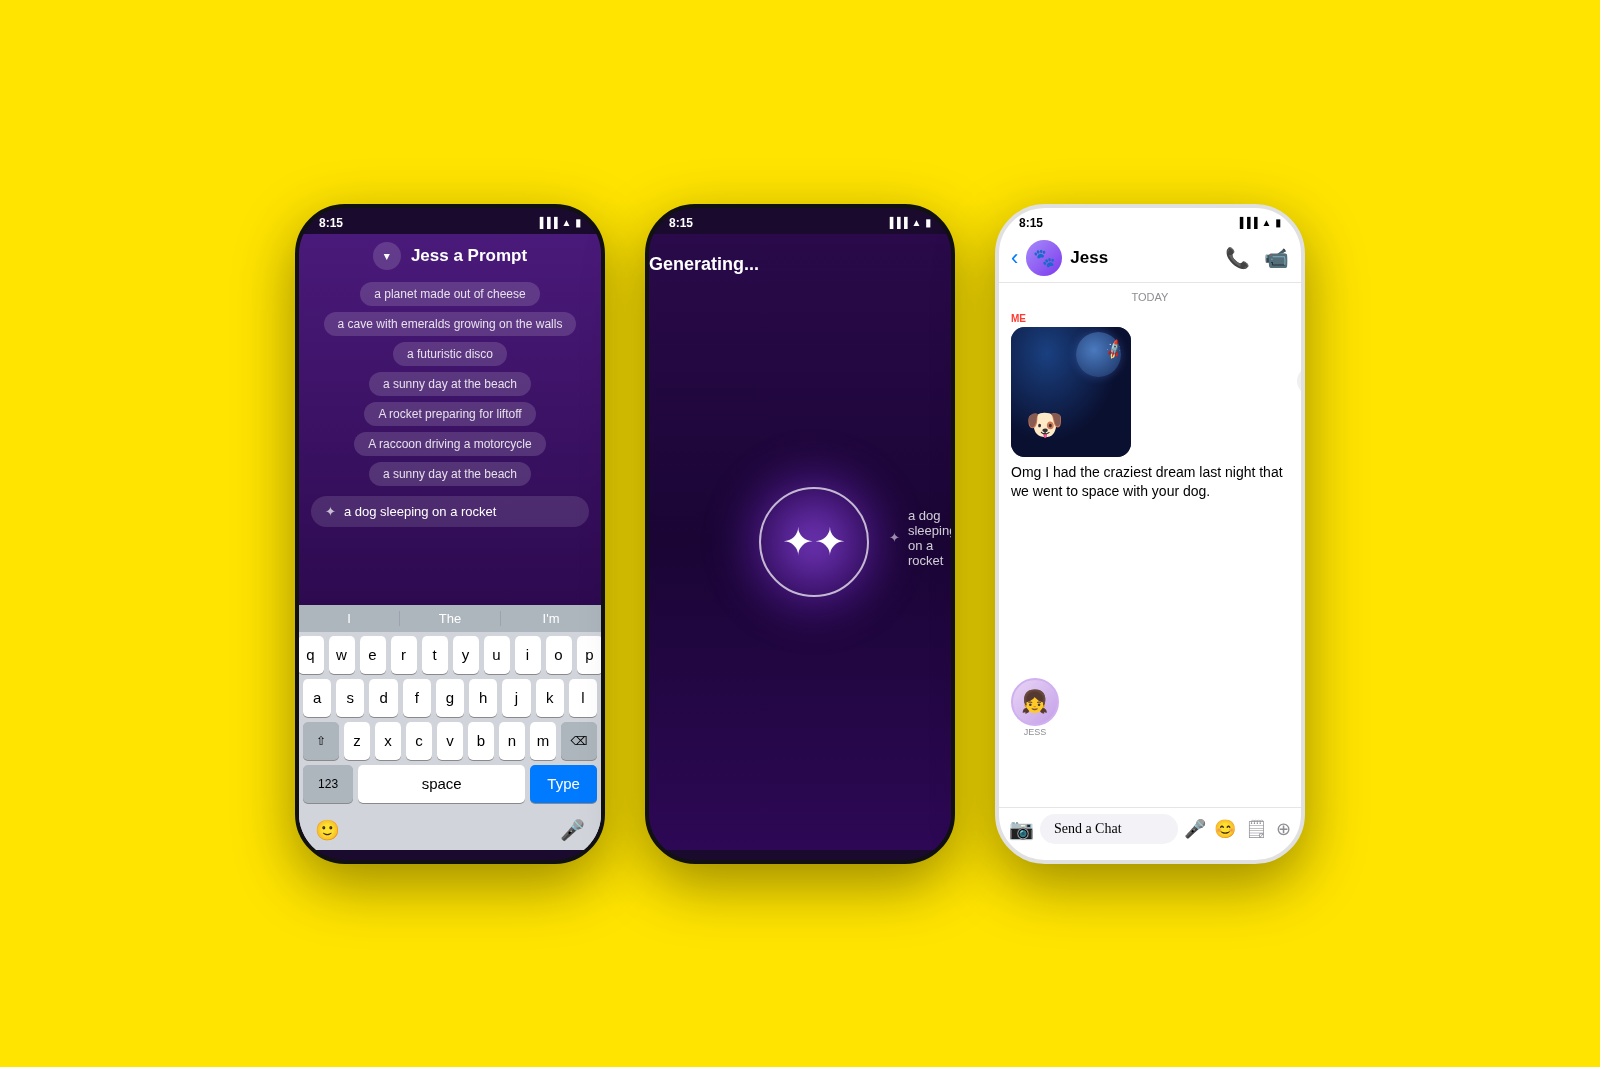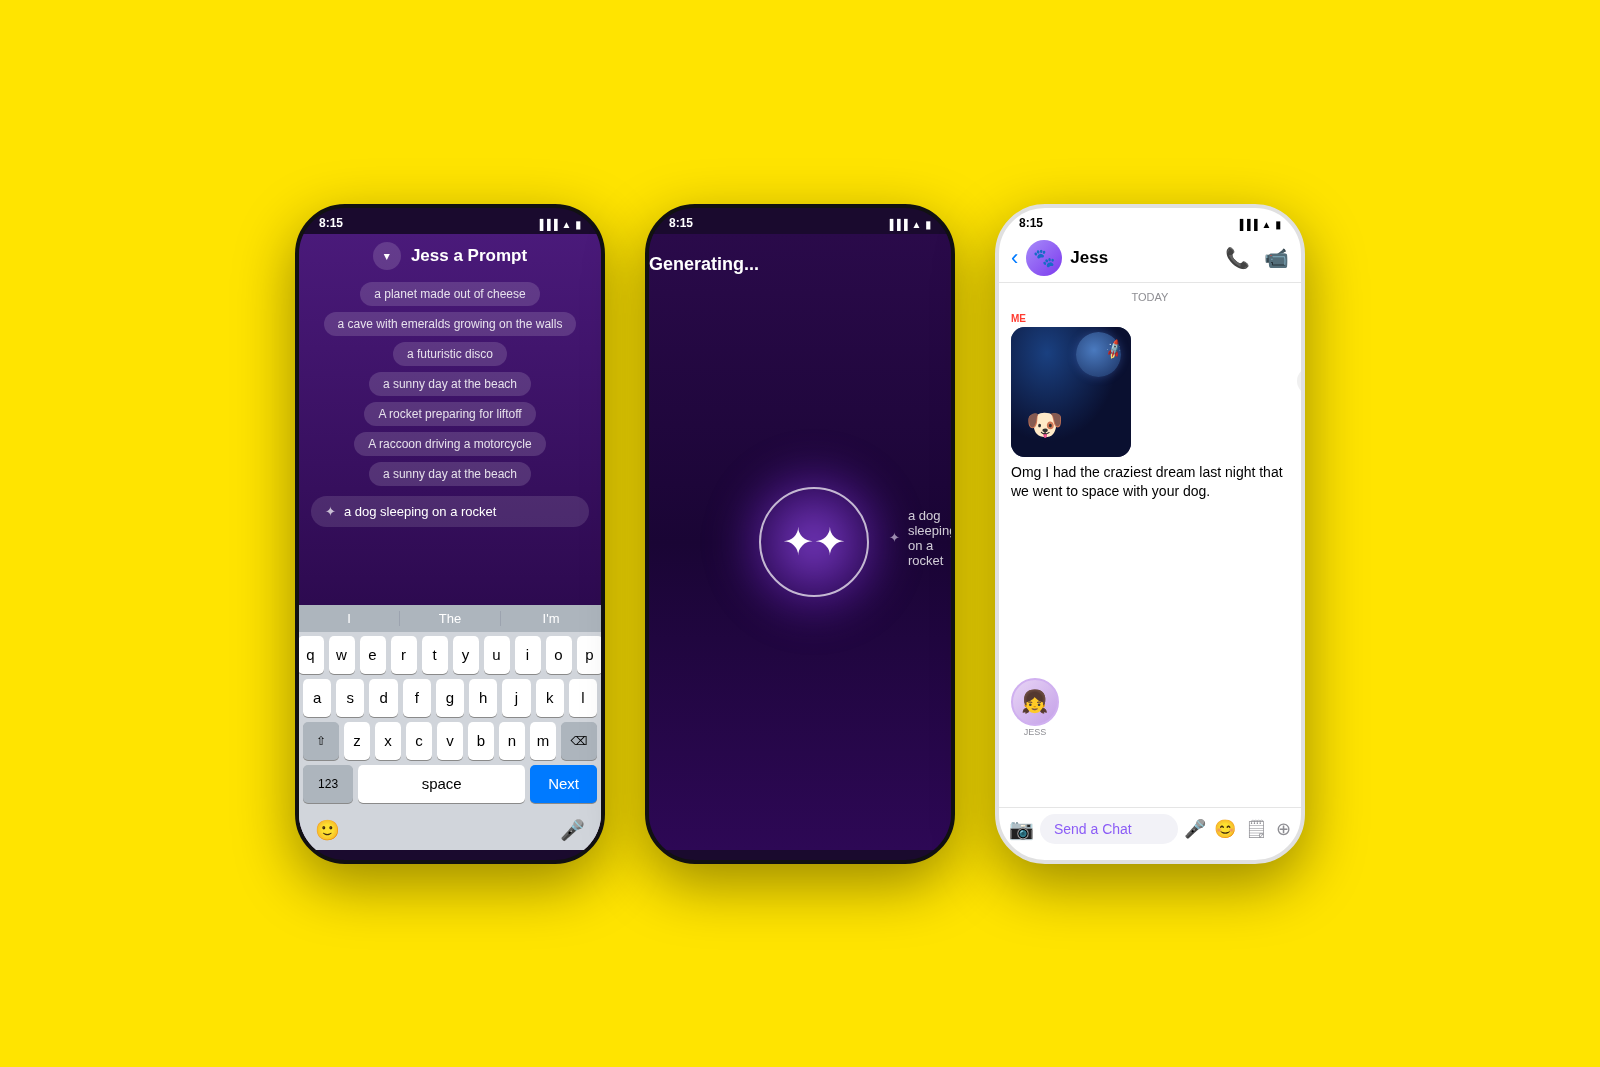--- a/index.html
+++ b/index.html
@@ -32,21 +32,21 @@
       background: #fff;
       width: 310px;
       height: 660px;
       border: 4px solid #e0e0e0;
     }
 
     
     .status-bar {
       display: flex;
       justify-content: space-between;
-      align-items: flex-end;
+      align-items: center;
       padding: 8px 20px 4px;
       font-size: 12px;
       font-weight: 600;
     }
     .status-bar-dark { color: #fff; }
     .status-bar-light { color: #000; }
     .status-icons { display: flex; gap: 4px; align-items: center; font-size: 10px; }
 
     
     .prompt-screen {
@@ -364,21 +364,22 @@
       border-top: 1px solid #e5e5e5;
       gap: 6px;
     }
     .camera-btn { font-size: 20px; color: #8e8e93; }
     .chat-input {
       flex: 1;
       background: #f2f2f7;
       border-radius: 20px;
       padding: 7px 14px;
       font-size: 14px;
-      color: #8b5cf6;
+      color: #000000;
+      font-family: Liberation Serif, serif;
     }
     .chat-input-icons {
       display: flex;
       gap: 8px;
       align-items: center;
     }
     .chat-input-icon { font-size: 18px; color: #8e8e93; }
   </style>
 </head>
 <body>
@@ -452,21 +453,21 @@
           <div class="key">c</div>
           <div class="key">v</div>
           <div class="key">b</div>
           <div class="key">n</div>
           <div class="key">m</div>
           <div class="key key-special key-wide">⌫</div>
         </div>
         <div class="key-row">
           <div class="key key-special">123</div>
           <div class="key key-space">space</div>
-          <div class="key key-next">Next</div>
+          <div class="key key-next">Type</div>
         </div>
       </div>
       <div class="bottom-bar">
         <span class="bottom-bar-icon">🙂</span>
         <span class="bottom-bar-icon">🎤</span>
       </div>
     </div>
   </div>
 </div>
 

